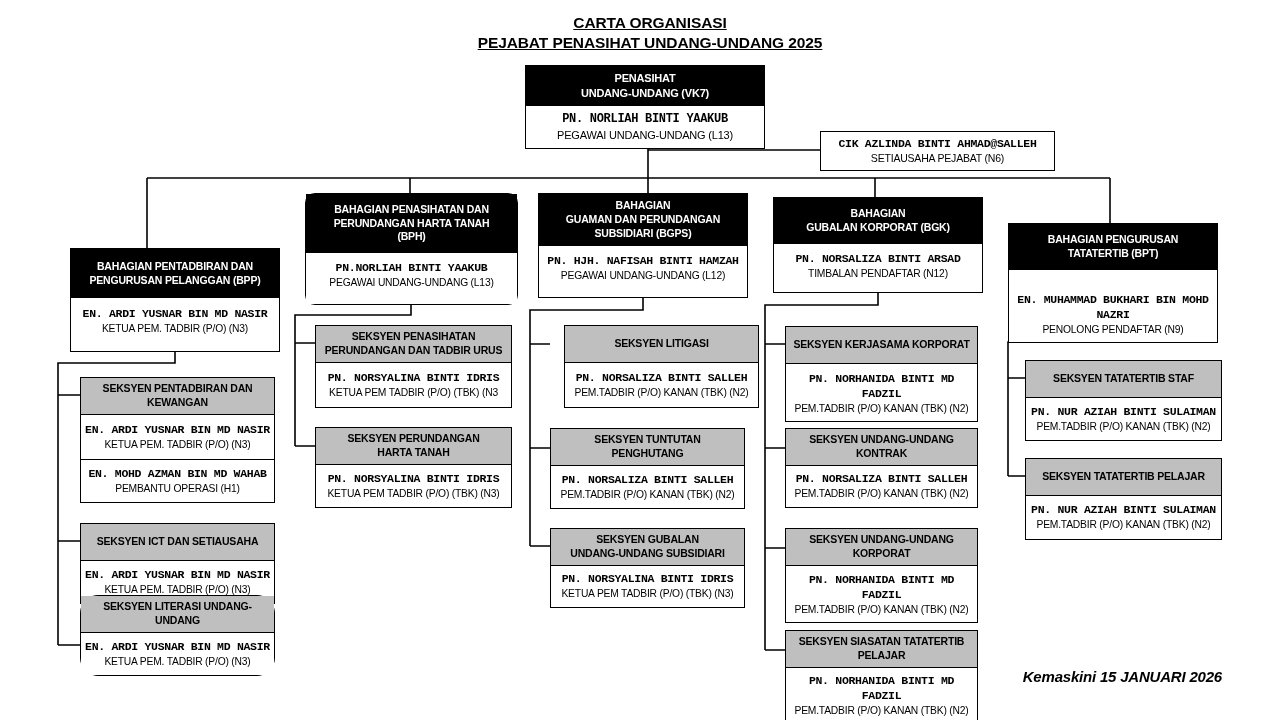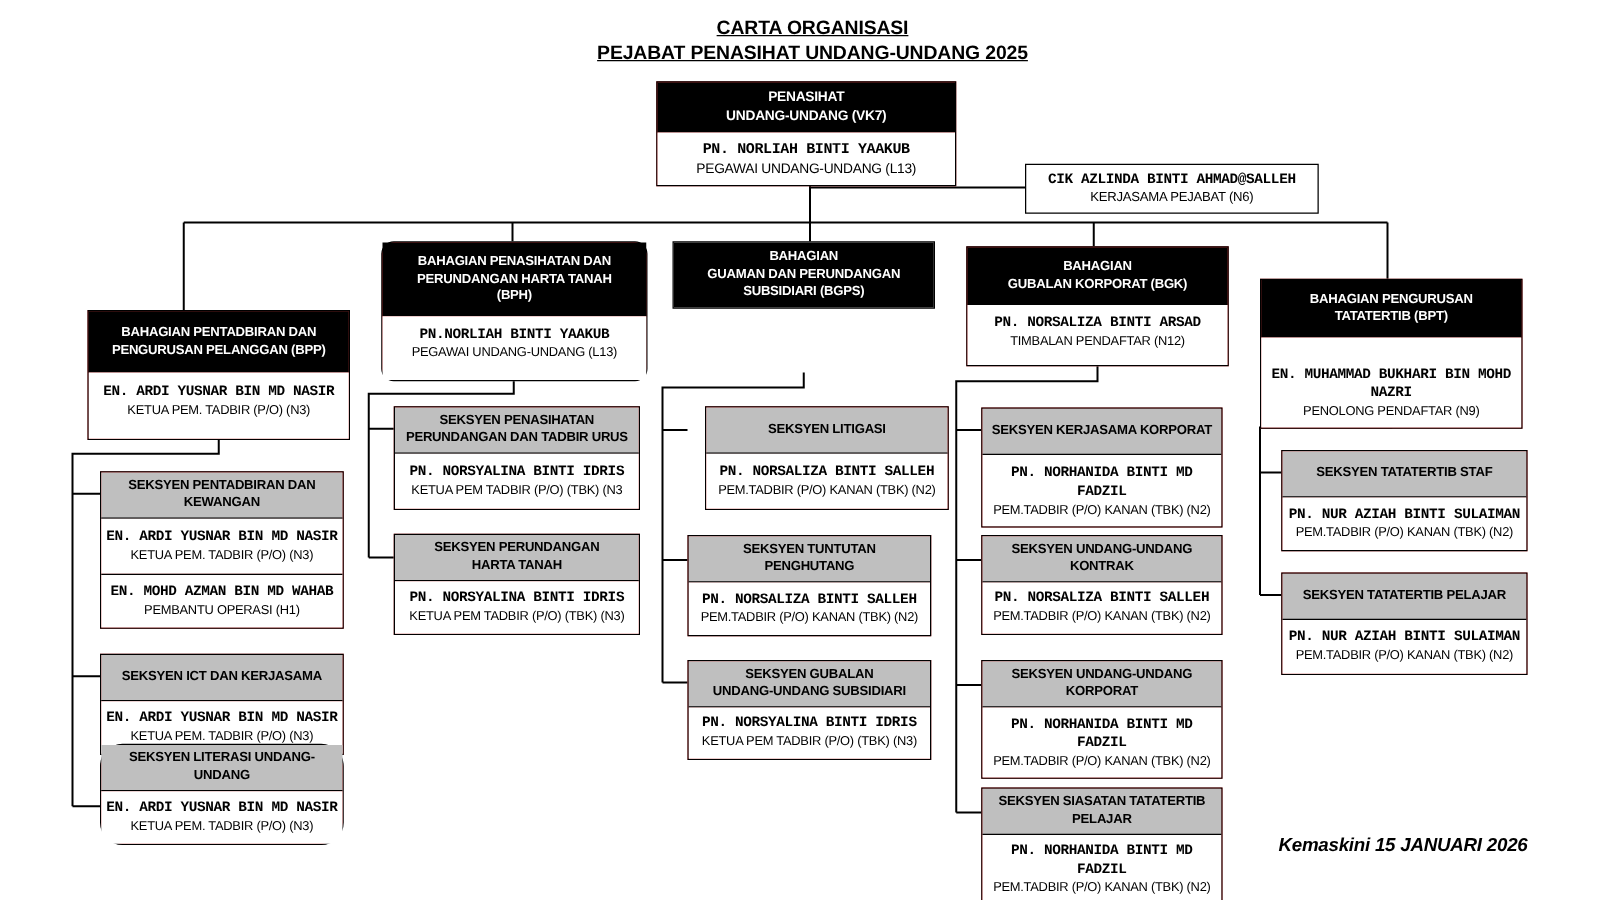--- a/index.html
+++ b/index.html
@@ -11,21 +11,21 @@
   .stage { position:absolute; left:0; top:0; width:1140px; height:720px; }
   svg.wires { position:absolute; left:0; top:0; z-index:0; }
   .chart-title {
     position:absolute; left:330px; top:13px; width:640px; text-align:center; z-index:2;
   }
   .chart-title div {
     font-weight:bold; font-size:15.5px; line-height:1.28;
     text-decoration:underline; letter-spacing:-0.1px;
   }
   .box {
-    position:absolute; background:#ef4444; border:1.6px solid #000; z-index:1;
+    position:absolute; background:#fef9c3; border:1.6px solid #000; z-index:1;
   }
   .hdr {
     display:flex; align-items:center; justify-content:center;
     text-align:center; font-weight:bold; white-space:pre-line;
     padding:3px 4px; line-height:1.32; font-size:10.5px; letter-spacing:-0.2px;
   }
   .hdr.black { background:#000; color:#fff; }
   .hdr.gray  { background:#bfbfbf; color:#000; border-bottom:1.6px solid #000; min-height:37px; }
   .staff { text-align:center; padding:6px 3px; background:#fff; }
   .staff + .staff { border-top:1.6px solid #000; }
@@ -71,21 +71,21 @@
     <div class="hdr black" style="min-height:40px; font-size:11px;">PENASIHAT
 UNDANG-UNDANG (VK7)</div>
     <div class="staff" style="min-height:40px;">
       <div class="nm" style="font-size:12px;">PN. NORLIAH BINTI YAAKUB</div>
       <div class="rl" style="font-size:11px;">PEGAWAI UNDANG-UNDANG (L13)</div>
     </div>
   </div>
 
   <div class="plain-box" style="left:820px; top:131px; width:235px; height:40px;">
     <div class="nm" style="font-size:11.5px;">CIK AZLINDA BINTI AHMAD@SALLEH</div>
-    <div class="rl" style="font-size:10.5px;">KERJASAMA PEJABAT (N6)</div>
+    <div class="rl" style="font-size:10.5px;">SETIAUSAHA PEJABAT (N6)</div>
   </div>
 
   <div class="box" style="left:70px; top:248px; width:210px;">
     <div class="hdr black" style="min-height:49px;">BAHAGIAN PENTADBIRAN DAN
 PENGURUSAN PELANGGAN (BPP)</div>
     <div class="staff" style="min-height:53px; padding-top:9px;">
       <div class="nm">EN. ARDI YUSNAR BIN MD NASIR</div>
       <div class="rl">KETUA PEM. TADBIR (P/O) (N3)</div>
     </div>
   </div>
@@ -97,20 +97,24 @@
     <div class="staff" style="min-height:51px; padding-top:8px;">
       <div class="nm">PN.NORLIAH BINTI YAAKUB</div>
       <div class="rl">PEGAWAI UNDANG-UNDANG (L13)</div>
     </div>
   </div>
 
   <div class="box" style="left:538px; top:193px; width:210px;">
     <div class="hdr black" style="min-height:52px;">BAHAGIAN
 GUAMAN DAN PERUNDANGAN
 SUBSIDIARI (BGPS)</div>
+    <div class="staff" style="min-height:51px; padding-top:8px;">
+      <div class="nm">PN. HJH. NAFISAH BINTI HAMZAH</div>
+      <div class="rl">PEGAWAI UNDANG-UNDANG (L12)</div>
+    </div>
   </div>
 
   <div class="box" style="left:773px; top:197px; width:210px;">
     <div class="hdr black" style="min-height:46px;">BAHAGIAN
 GUBALAN KORPORAT (BGK)</div>
     <div class="staff" style="min-height:48px; padding-top:8px;">
       <div class="nm">PN. NORSALIZA BINTI ARSAD</div>
       <div class="rl">TIMBALAN PENDAFTAR (N12)</div>
     </div>
   </div>
@@ -132,21 +136,21 @@
       <div class="nm">EN. ARDI YUSNAR BIN MD NASIR</div>
       <div class="rl">KETUA PEM. TADBIR (P/O) (N3)</div>
     </div>
     <div class="staff" style="min-height:42px; padding-top:7px;">
       <div class="nm">EN. MOHD AZMAN BIN MD WAHAB</div>
       <div class="rl">PEMBANTU OPERASI (H1)</div>
     </div>
   </div>
 
   <div class="box" style="left:80px; top:523px; width:195px;">
-    <div class="hdr gray">SEKSYEN ICT DAN KERJASAMA</div>
+    <div class="hdr gray">SEKSYEN ICT DAN SETIAUSAHA</div>
     <div class="staff" style="min-height:41px; padding-top:7px;">
       <div class="nm">EN. ARDI YUSNAR BIN MD NASIR</div>
       <div class="rl">KETUA PEM. TADBIR (P/O) (N3)</div>
     </div>
   </div>
 
   <div class="box" style="left:80px; top:595px; width:195px;border-radius:18px;">
     <div class="hdr gray">SEKSYEN LITERASI UNDANG-
 UNDANG</div>
     <div class="staff" style="min-height:41px; padding-top:7px;">

